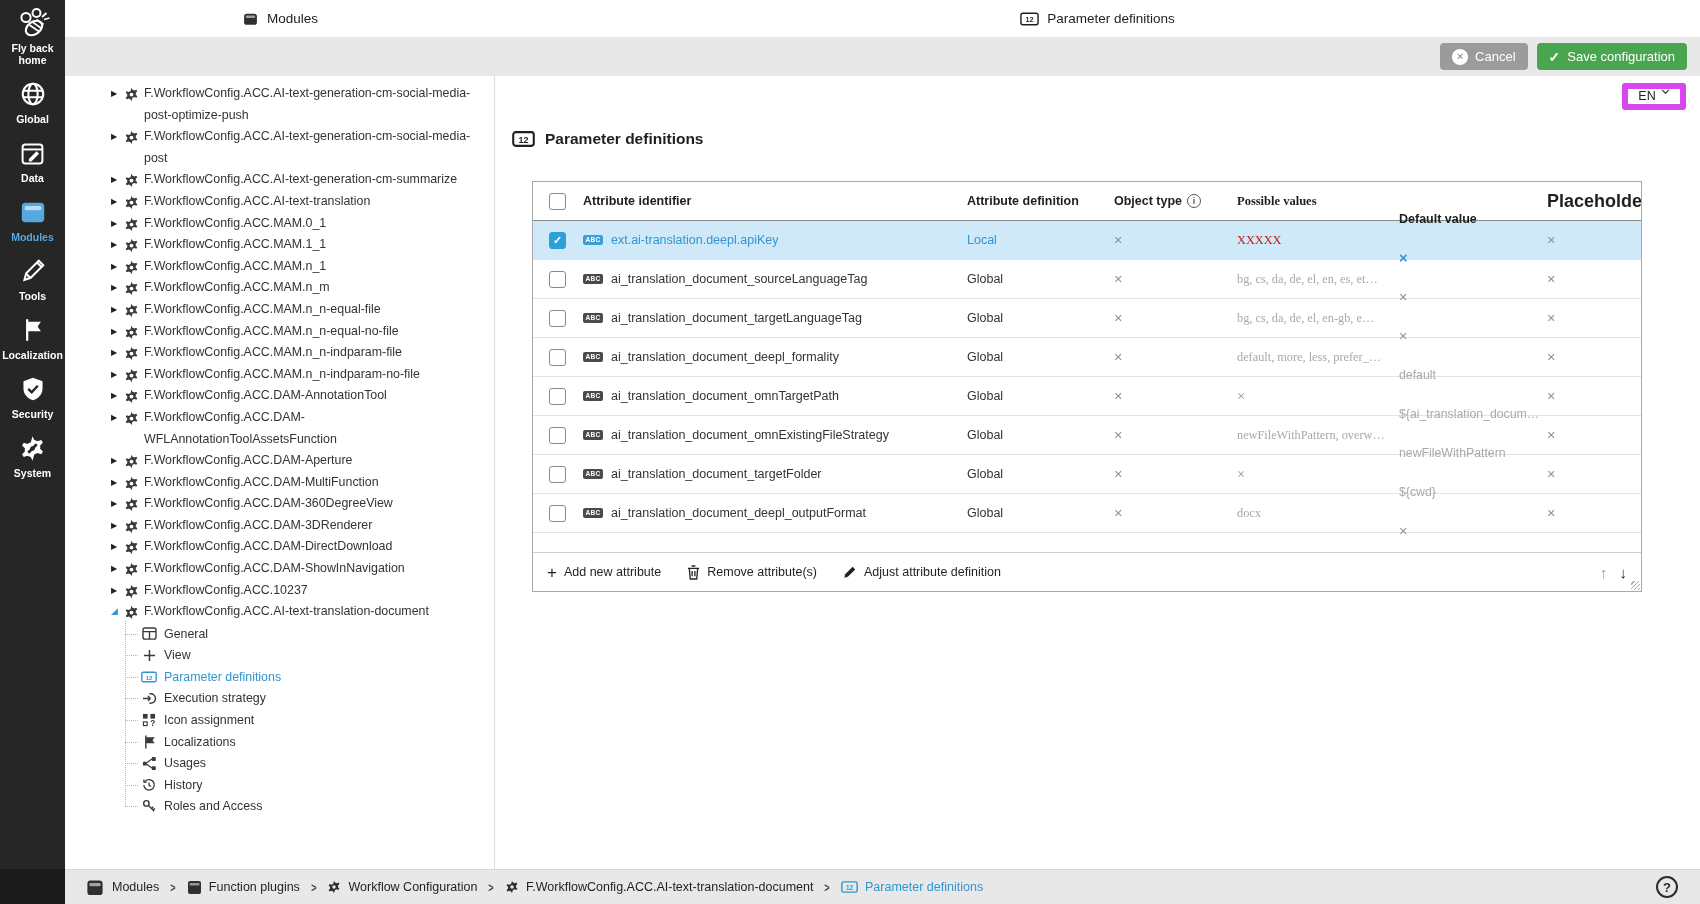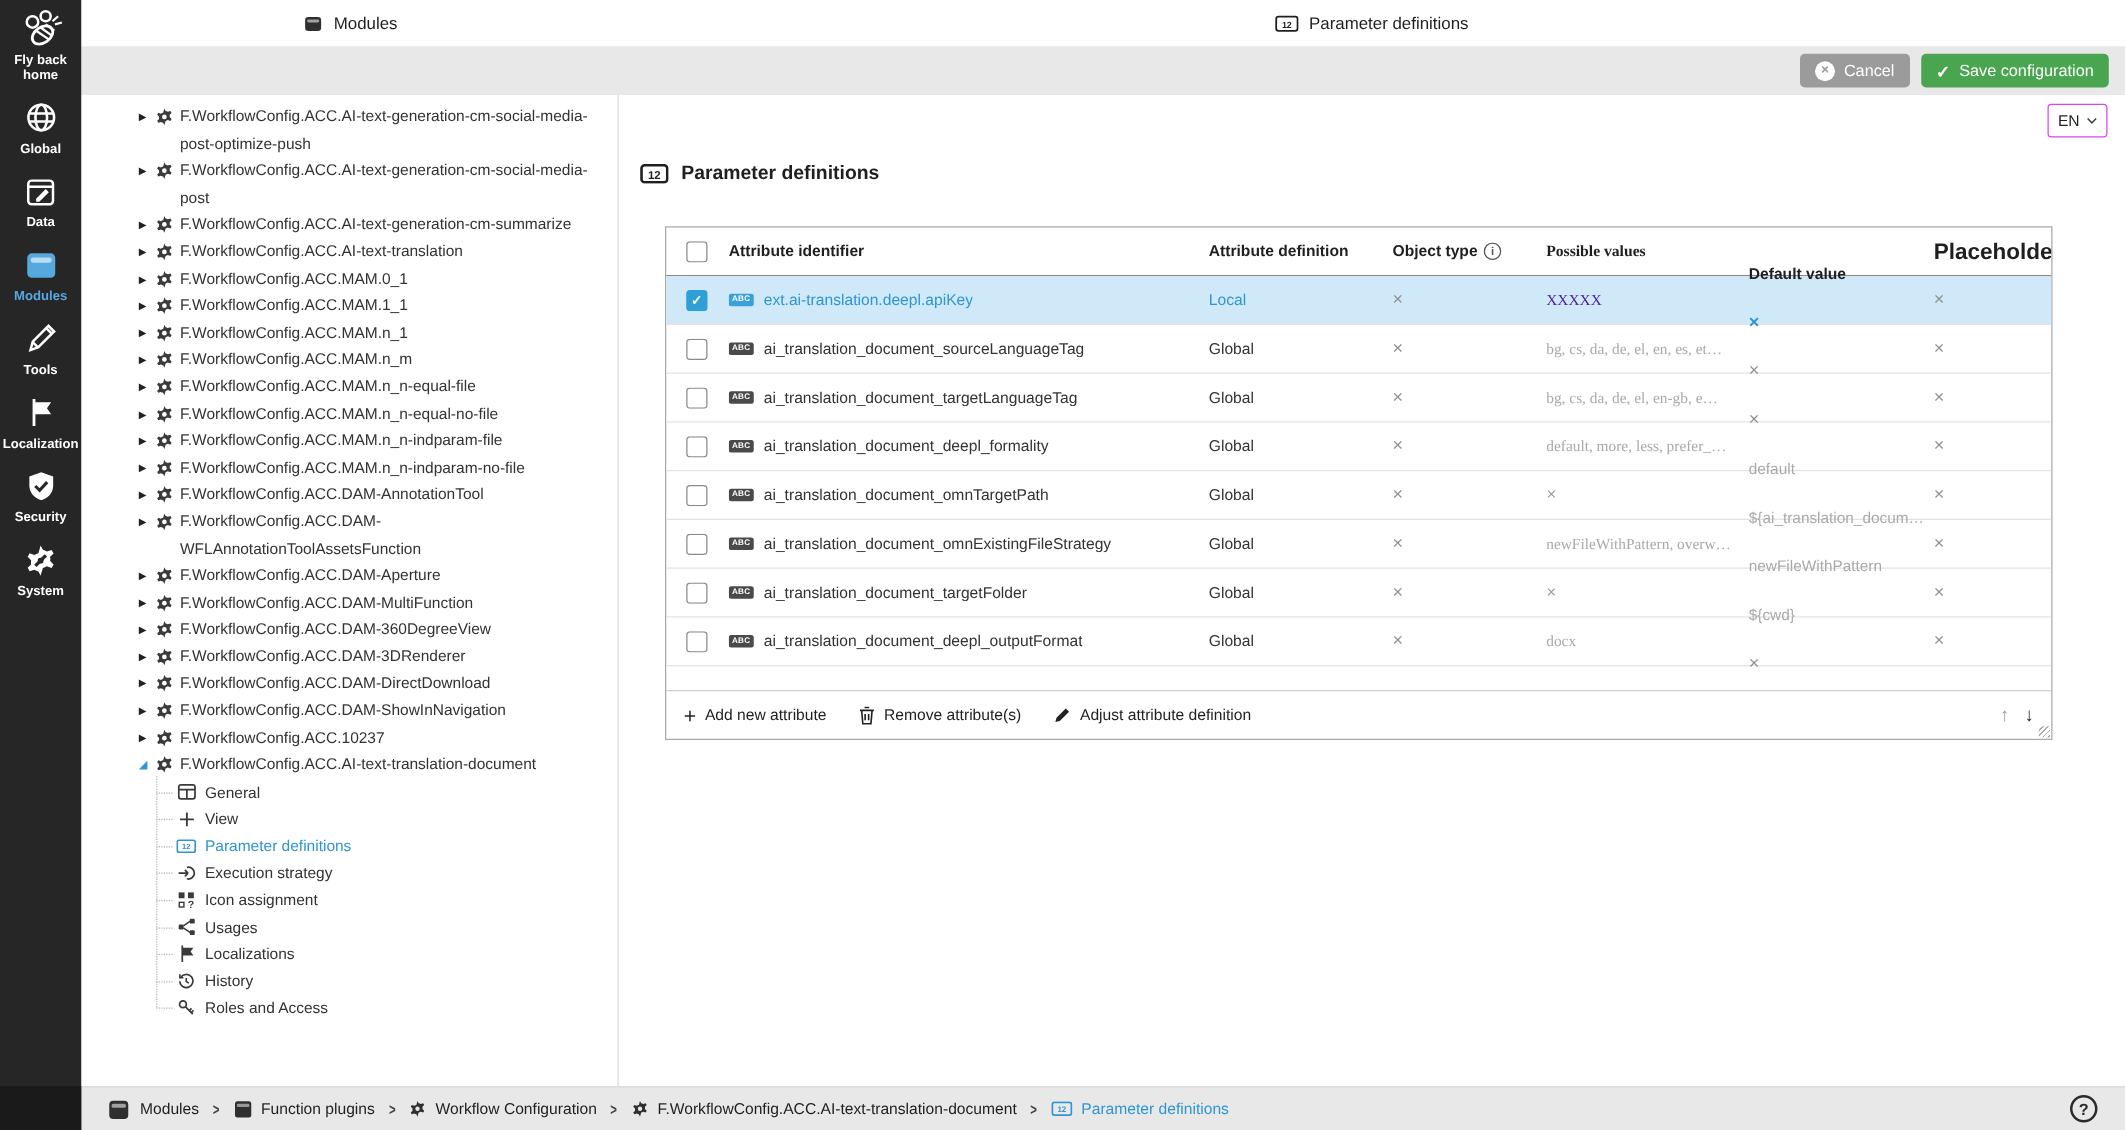--- a/index.html
+++ b/index.html
@@ -44,22 +44,22 @@
   .tree-children { position:relative; }
   .tree-children::before { content:""; position:absolute; left:60px; top:-2px; bottom:11px; border-left:1px dotted #b5b5b5; }
   .tree-child { position:relative; display:flex; align-items:center; padding-left:76px; height:21.6px; cursor:pointer; color:#3a3a3a; }
   .tree-child::before { content:""; position:absolute; left:60px; top:50%; width:13px; border-top:1px dotted #b5b5b5; }
   .tc-ic { flex:none; width:16px; height:16px; margin-right:7px; display:flex; align-items:center; justify-content:center; }
   .tc-label { font-size:12.4px; color:#333; }
   .tree-child.selected { color:#3095d2; }
   .tree-child.selected .tc-label { color:#3095d2; }
   
   .main-panel { position:absolute; left:496px; top:76px; right:0; bottom:35px; background:#fff; }
-  .lang-box { position:absolute; top:7px; right:14px; width:48px; height:27px; border:1px solid #d946ef; border-radius:3px;
-    display:flex; align-items:center; justify-content:center; gap:5px; font-size:12.5px; color:#222; cursor:pointer; background:#fff;}
+  .lang-box { position:absolute; top:7px; right:14px; width:64px; height:27px; border:6px solid #d946ef; border-radius:3px;
+    display:flex; align-items:flex-start; justify-content:center; gap:5px; font-size:12.5px; color:#222; cursor:pointer; background:#fff;}
   .section-head { position:absolute; top:54px; left:16px; display:flex; align-items:center; gap:10px; }
   .section-title { font-size:15.5px; font-weight:bold; color:#1f1f1f; }
   .param-ic { color:#1f1f1f; display:flex; }
   
   .ptable { position:absolute; left:36px; top:105px; width:1110px; border:1px solid #a9a9a9; background:#fff; }
   .trow, .thead { display:flex; align-items:center; height:39px; }
   .thead { border-bottom:1px solid #8a8a8a; }
   .thead .hcell { font-size:12.5px; font-weight:bold; color:#1f1f1f; display:flex; align-items:center; gap:5px;}
   .trow { border-bottom:1px solid #e3e3e3; }
   .cell { font-size:12.5px; overflow:hidden; white-space:nowrap; text-overflow:ellipsis; }
@@ -73,21 +73,21 @@
   .xmark { color:#8f8f8f !important; font-size:14.5px !important; }
   .checkbox { width:17px; height:17px; border:1.5px solid #8a8a8a; border-radius:3px; background:#fff; display:flex;
     align-items:center; justify-content:center; cursor:pointer; font-size:11px; color:transparent; }
   .checkbox.checked { background:#2f9fd8; border-color:#2f9fd8; color:#fff; font-weight:bold; }
   .abc-badge { flex:none; background:#4a4a4a; color:#fff; font-size:6.5px; font-weight:bold; letter-spacing:.3px;
     border-radius:2px; padding:2px 2.5px; line-height:1; }
   .ident-text { color:#333; overflow:hidden; text-overflow:ellipsis; }
   .trow.selected { background:#cfe9f8; }
   .trow.selected .ident-text, .trow.selected .c-def { color:#2f96d3; }
   .trow.selected .abc-badge { background:#3b9fd8; }
-  .trow.selected .c-poss span { color:#4c1d95;text-align:center; }
+  .trow.selected .c-poss span { color:#b91c1c;text-align:center; }
   .trow.selected .c-defv .xmark { color:#2f96d3 !important; font-weight:bold; }
   .info-ic { width:14px; height:14px; border:1px solid #555; border-radius:50%; font-size:9px; color:#555;
     display:flex; align-items:center; justify-content:center; font-weight:bold; font-style:normal; }
   .empty-strip { height:20px; border-bottom:1px solid #cfcfcf; }
   .tfoot { height:38px; display:flex; align-items:center; padding:0 14px; gap:26px; position:relative; }
   .foot-btn { display:flex; align-items:center; gap:7px; font-size:12.5px; color:#1f1f1f; cursor:pointer; }
   .foot-btn .plus { font-size:17px; font-weight:normal; line-height:1; }
   .foot-right { margin-left:auto; display:flex; gap:12px; font-size:15px; font-weight:bold; }
   .arrow-up { color:#9b9b9b; cursor:pointer; }
   .arrow-down { color:#1f1f1f; cursor:pointer; }
@@ -506,36 +506,36 @@
           <rect x="1" y="1" width="5" height="5" fill="currentColor"></rect>
           <rect x="1.5" y="9.5" width="4" height="4" fill="none" stroke="currentColor" stroke-width="1.2"></rect>
           <rect x="9" y="1" width="5" height="5" fill="currentColor"></rect>
           <text x="11.5" y="14.2" font-size="9" text-anchor="middle" fill="currentColor" font-weight="bold" font-family="Liberation Sans, sans-serif">?</text>
         </svg>
       </span>
       <span class="tc-label">Icon assignment</span>
     </div>
     <div class="tree-child">
       <span class="tc-ic">
+        <svg width="13" height="14" viewBox="0 0 14 16" fill="currentColor">
+          <path d="M2 .5v15h1.6V9.5H13L10.4 6 13 2.5H3.6V.5z"></path>
+        </svg>
+      </span>
+      <span class="tc-label">Localizations</span>
+    </div>
+    <div class="tree-child">
+      <span class="tc-ic">
         <svg width="15" height="15" viewBox="0 0 16 16" fill="currentColor">
           <rect x="1" y="6" width="4.2" height="4.2" rx="1"></rect>
           <rect x="10.5" y="1" width="4.2" height="4.2" rx="1"></rect>
           <rect x="10.5" y="10.8" width="4.2" height="4.2" rx="1"></rect>
           <path d="M5 7.2L11 3M5 8.8L11 13" stroke="currentColor" stroke-width="1.3" fill="none"></path>
         </svg>
       </span>
       <span class="tc-label">Usages</span>
-    </div>
-    <div class="tree-child">
-      <span class="tc-ic">
-        <svg width="13" height="14" viewBox="0 0 14 16" fill="currentColor">
-          <path d="M2 .5v15h1.6V9.5H13L10.4 6 13 2.5H3.6V.5z"></path>
-        </svg>
-      </span>
-      <span class="tc-label">Localizations</span>
     </div>
     <div class="tree-child">
       <span class="tc-ic">
         <svg width="14" height="14" viewBox="0 0 16 16" fill="none" stroke="currentColor" stroke-width="1.5">
           <path d="M3 4.6A6 6 0 1 1 2.1 8"></path>
             <path d="M2.2 1.6v3.2h3.2"></path>
             <path d="M8 5v3.2l2.4 1.5"></path>
         </svg>
       </span>
       <span class="tc-label">History</span>

